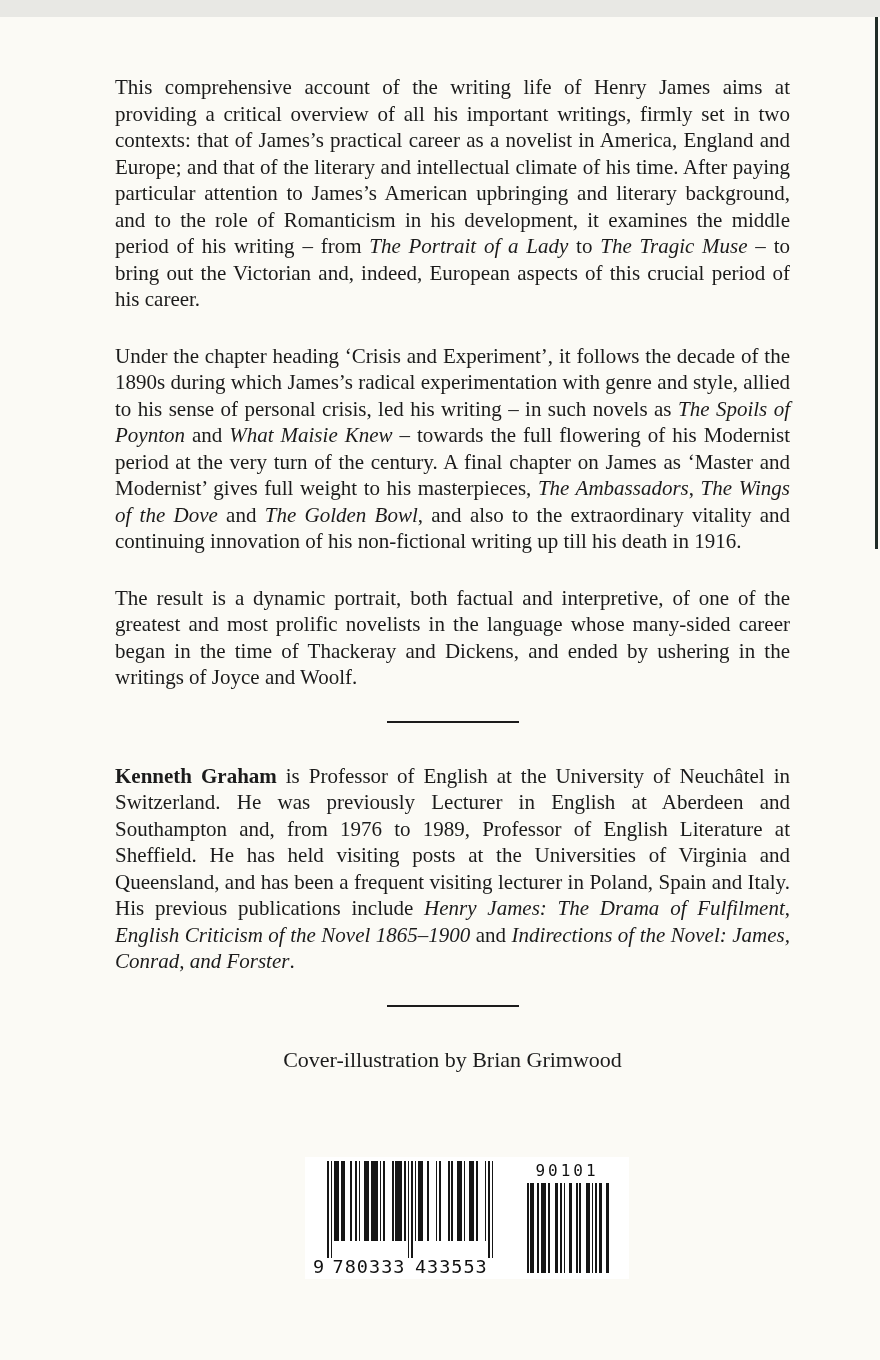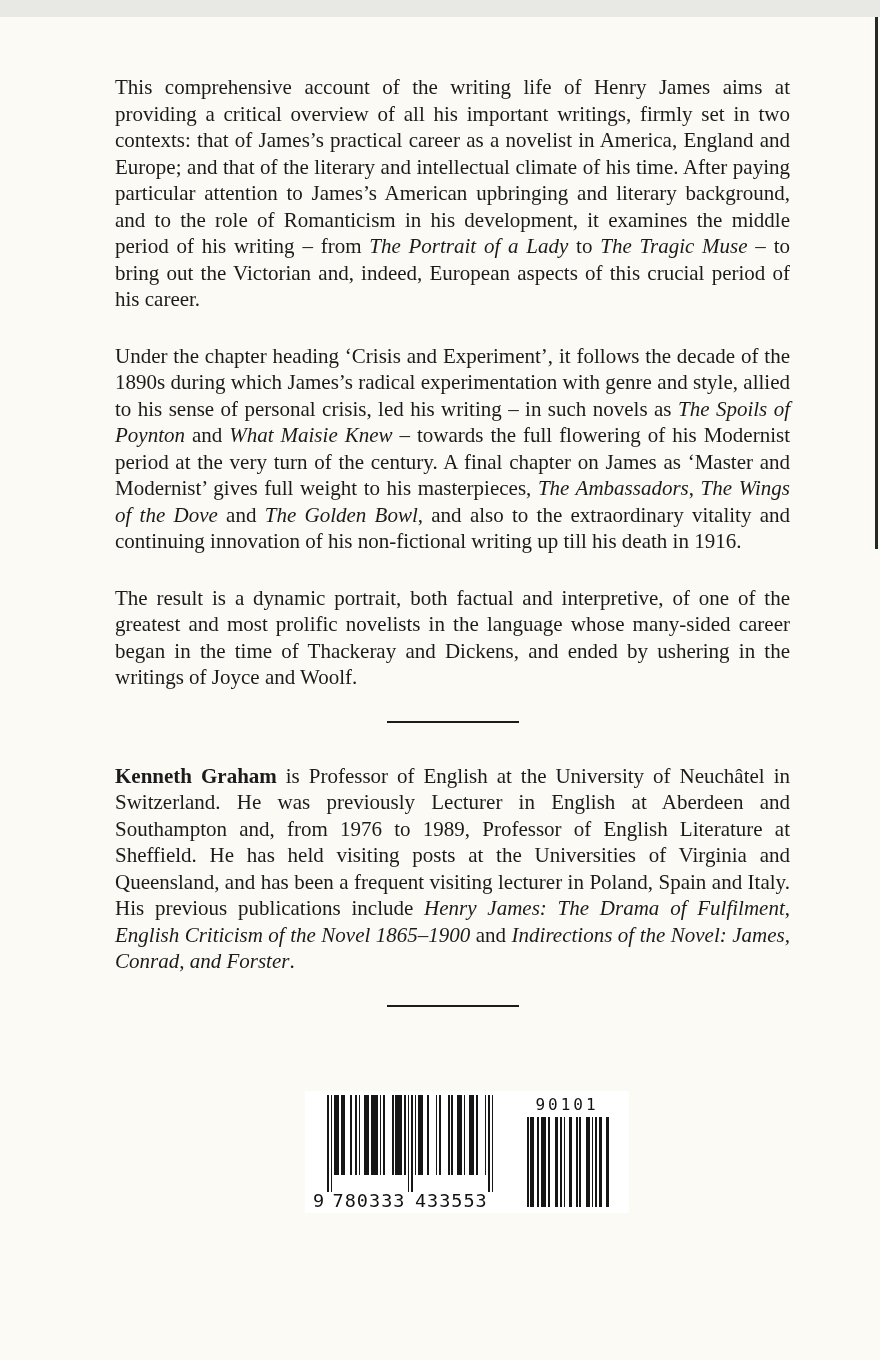--- a/index.html
+++ b/index.html
@@ -71,20 +71,21 @@
     <p class="blurb"><span>This comprehensive account of the writing life of Henry James aims at providing a critical overview of all his important writings, firmly set in two contexts: that of James’s practical career as a novelist in America, England and Europe; and that of the literary and intellectual climate of his time. After paying particular attention to James’s American upbringing and literary background, and to the role of Romanticism in his development, it examines the middle period of his writing – from </span><span style="font-style: italic;">The Portrait of a Lady</span><span> to </span><span style="font-style: italic;">The Tragic Muse</span><span> – to bring out the Victorian and, indeed, European aspects of this crucial period of his career.</span></p>
     <p class="blurb"><span>Under the chapter heading ‘Crisis and Experiment’, it follows the decade of the 1890s during which James’s radical experimentation with genre and style, allied to his sense of personal crisis, led his writing – in such novels as </span><span style="font-style: italic;">The Spoils of Poynton</span><span> and </span><span style="font-style: italic;">What Maisie Knew</span><span> – towards the full flowering of his Modernist period at the very turn of the century. A final chapter on James as ‘Master and Modernist’ gives full weight to his masterpieces, </span><span style="font-style: italic;">The Ambassadors</span><span>, </span><span style="font-style: italic;">The Wings of the Dove</span><span> and </span><span style="font-style: italic;">The Golden Bowl</span><span>, and also to the extraordinary vitality and continuing innovation of his non-fictional writing up till his death in 1916.</span></p>
     <p class="blurb"><span>The result is a dynamic portrait, both factual and interpretive, of one of the greatest and most prolific novelists in the language whose many-sided career began in the time of Thackeray and Dickens, and ended by ushering in the writings of Joyce and Woolf.</span></p>
 
     <hr class="divider">
 
     <p class="bio"><span style="font-weight: bold;">Kenneth Graham</span><span> is Professor of English at the University of Neuchâtel in Switzerland. He was previously Lecturer in English at Aberdeen and Southampton and, from 1976 to 1989, Professor of English Literature at Sheffield. He has held visiting posts at the Universities of Virginia and Queensland, and has been a frequent visiting lecturer in Poland, Spain and Italy. His previous publications include </span><span style="font-style: italic;">Henry James: The Drama of Fulfilment</span><span>, </span><span style="font-style: italic;">English Criticism of the Novel 1865–1900</span><span> and </span><span style="font-style: italic;">Indirections of the Novel: James, Conrad, and Forster</span><span>.</span></p>
 
     <hr class="divider">
 
+    <p class="credit">Cover-illustration by Brian Grimwood</p>
 
     <div class="barcode-block">
       <div class="barcode-row">
         <svg class="bc" id="ean13-svg" width="200" height="116" viewBox="0 0 200 116">
             <rect x="16.00" y="0" width="1.8" height="97"></rect>
             <rect x="19.50" y="0" width="1.8" height="97"></rect>
             <rect x="23.00" y="0" width="1.8" height="80"></rect>
             <rect x="24.75" y="0" width="1.8" height="80"></rect>
             <rect x="26.50" y="0" width="1.8" height="80"></rect>
             <rect x="30.00" y="0" width="1.8" height="80"></rect>

